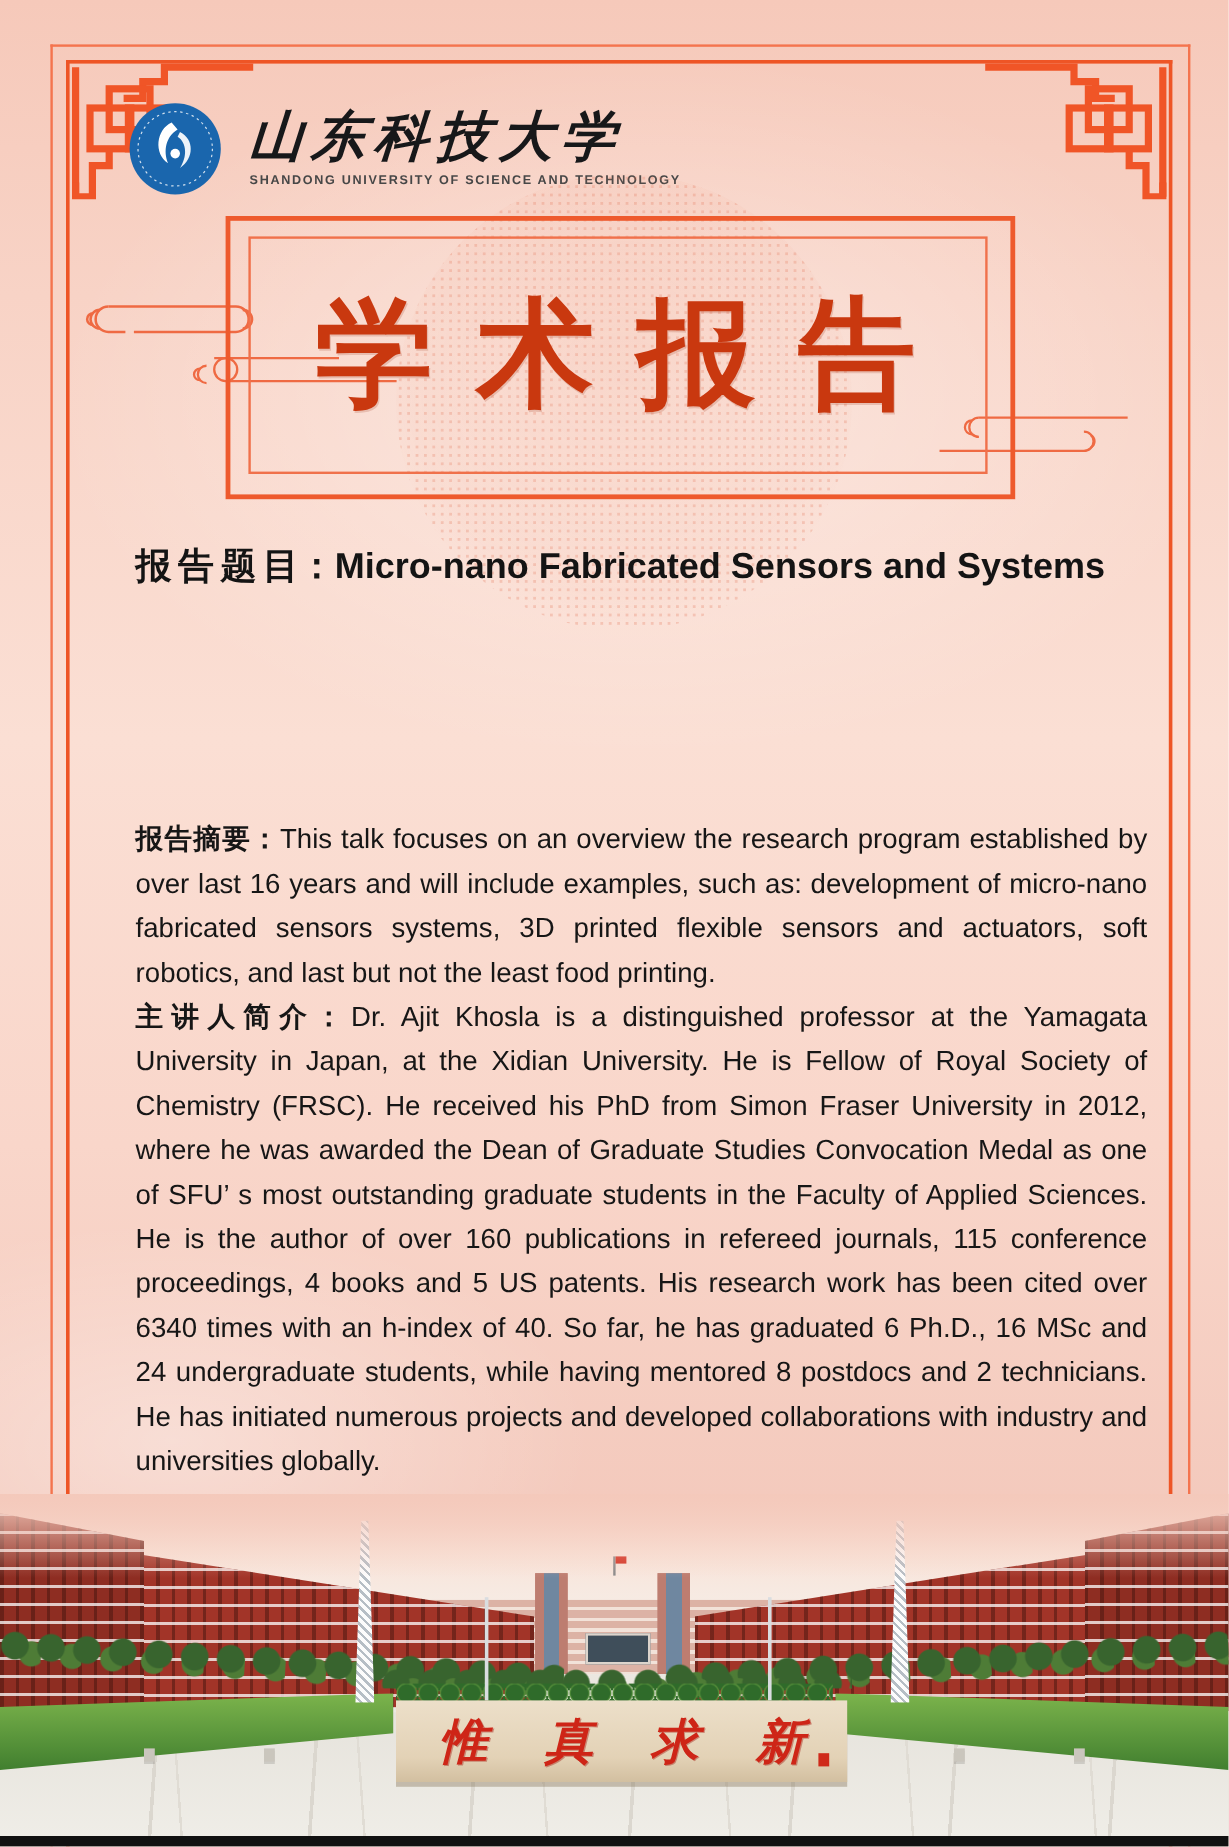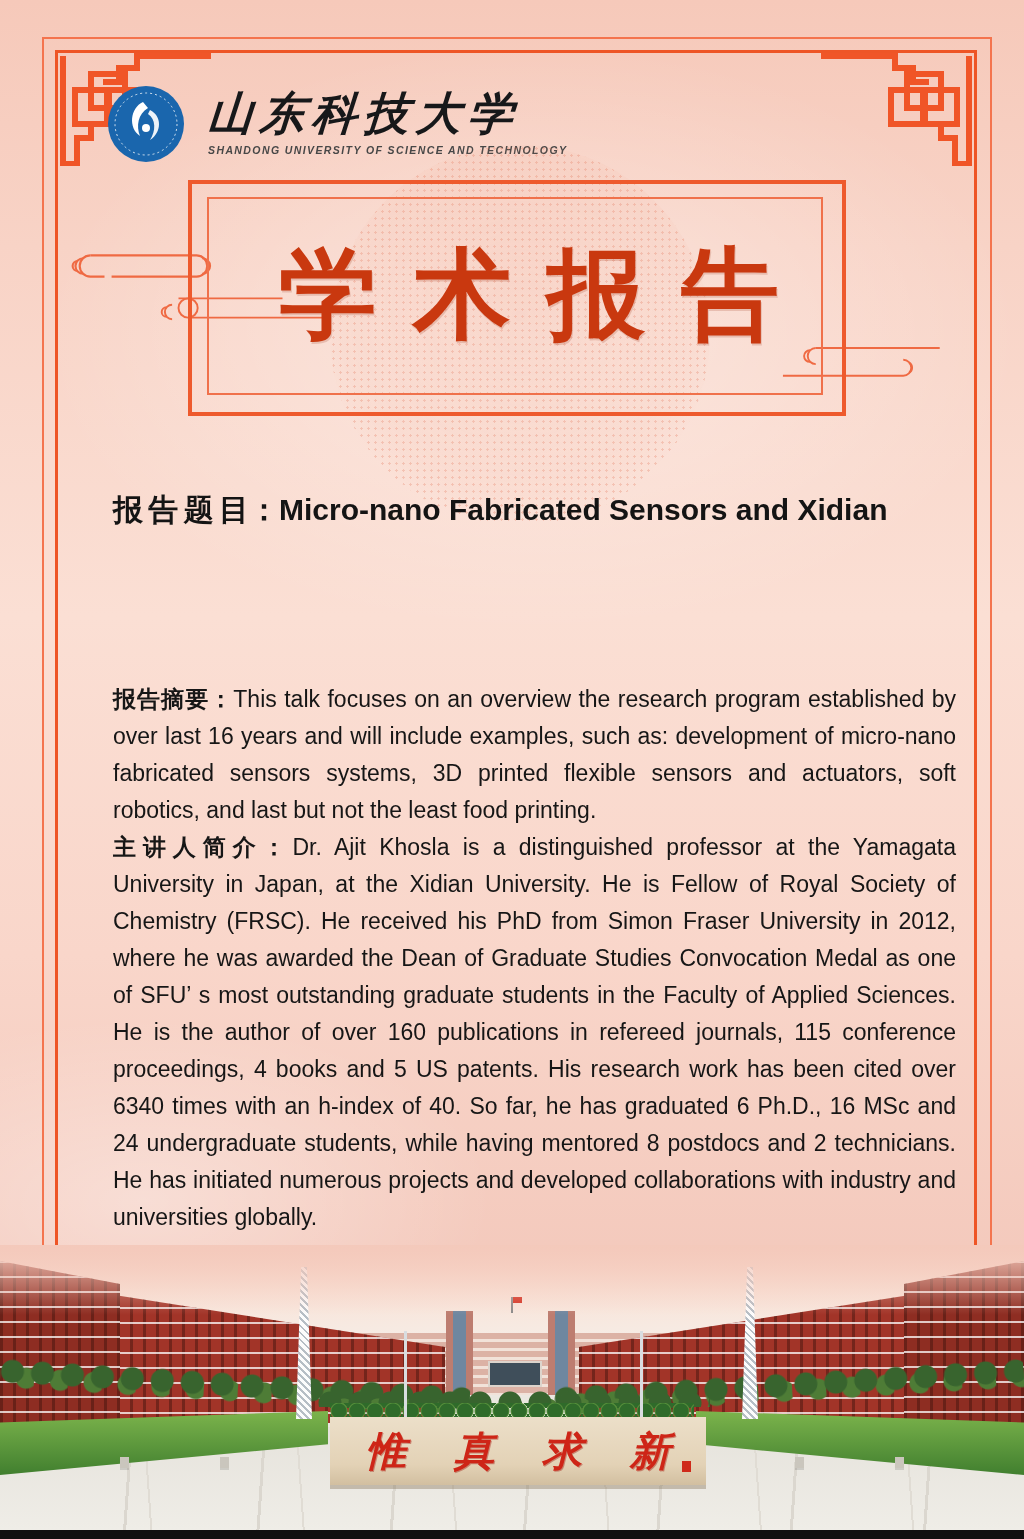--- a/index.html
+++ b/index.html
@@ -18,42 +18,42 @@
     border:3px solid #ee5526;border-bottom:none;pointer-events:none;}
   .corner{position:absolute;width:160px;height:118px;}
   .corner.tl{top:48px;left:53px;}
   .corner.tr{top:48px;right:45px;transform:scaleX(-1);}
   
   .header{position:absolute;left:106px;top:84px;display:flex;align-items:flex-start;}
   .emblem{width:80px;height:80px;flex:0 0 auto;}
   .uni-text{margin-left:22px;padding-top:6px;}
   .uni-name{font-size:45px;font-weight:900;font-style:italic;color:#17181a;
     letter-spacing:7px;line-height:1.05;transform:skewX(-4deg);}
-  .uni-sub{margin-top:7px;font-size:10.5px;color:#474747;letter-spacing:1.4px;font-weight:600;font-style:italic;}
+  .uni-sub{margin-top:7px;font-size:10.5px;color:#474747;letter-spacing:1.4px;font-weight:600;}
   
   .globe{position:absolute;left:330px;top:145px;width:380px;height:380px;border-radius:50%;
     background-image:
       radial-gradient(rgba(224,105,74,.45) 1.2px, rgba(0,0,0,0) 1.4px),
       radial-gradient(circle at 50% 45%, rgba(238,148,118,.30), rgba(238,148,118,.10) 62%, rgba(238,148,118,0) 72%);
     background-size:7px 7px,100% 100%;
     opacity:.55;}
   .banner-outer{position:absolute;left:188px;top:180px;width:650px;height:228px;
     border:4px solid #ee5a2d;}
   .banner-inner{position:absolute;left:207px;top:197px;width:612px;height:194px;
     border:2px solid #f0714b;}
   .banner-title{position:absolute;left:188px;top:180px;width:650px;height:228px;
     display:flex;align-items:center;justify-content:center;
     font-size:98px;font-weight:900;color:#c9380f;
     letter-spacing:36px;text-indent:36px;line-height:1;
-    text-shadow:1px 2px 0 rgba(150,40,10,.18);padding-left:16px;}
+    text-shadow:1px 2px 0 rgba(150,40,10,.18);}
   .cloud{position:absolute;}
   
   .info{position:absolute;left:113px;top:456px;width:845px;color:#141414;}
   .info-row{font-size:30px;font-weight:700;margin-bottom:20px;line-height:1.1;white-space:nowrap;}
-  .info-label{display:inline-block;width:136px;text-align:justify;text-align-last:justify;vertical-align:bottom;margin-top:37px;}
+  .info-label{display:inline-block;width:136px;text-align:justify;text-align-last:justify;vertical-align:bottom;}
   .info-colon{display:inline-block;width:30px;}
   .para{position:absolute;left:113px;width:843px;color:#161616;
     font-size:23px;line-height:37px;text-align:justify;}
   .para b{font-weight:700;}
   .abstract{top:658px;}
   .bio{top:806px;}
   
   .photo{position:absolute;left:0;right:0;top:1245px;height:294px;overflow:hidden;z-index:6;
     background:linear-gradient(180deg,#f6d2c5 0,#f9e3d8 16%,#f6ece5 32%,#ebe7e0 52%,#edebe5 100%);}
   .photo::before{content:"";position:absolute;left:0;right:0;top:0;height:70px;z-index:30;
@@ -188,21 +188,21 @@
       <path d="M52 30 a8 8 0 0 0 0 14"></path>
     </g>
   </svg>
 
   <div class="banner-outer"></div>
   <div class="banner-inner"></div>
   <div class="banner-title">学术报告</div>
 
   <div class="info">
     <div class="info-row">
-      <span class="info-label">报告题目</span><span class="info-colon">：</span><span>Micro-nano Fabricated Sensors and Xidian</span>
+      <span class="info-label">报告题目</span><span class="info-colon">：</span><span>Micro-nano Fabricated Sensors and Systems</span>
     </div>
   </div>
 
   <p class="para abstract"><b>报告摘要</b><b>：</b><span>This talk focuses on an overview the research program established by over last 16 years and will include examples, such as: development of micro-nano fabricated sensors systems, 3D printed flexible sensors and actuators, soft robotics, and last but not the least food printing.</span></p>
 
   <p class="para bio"><b>主讲人简介</b><b>：</b><span>Dr. Ajit Khosla is a distinguished professor at the Yamagata University in Japan, at the Xidian University. He is Fellow of Royal Society of Chemistry (FRSC). He received his PhD from Simon Fraser University in 2012, where he was awarded the Dean of Graduate Studies Convocation Medal as one of SFU’ s most outstanding graduate students in the Faculty of Applied Sciences. He is the author of over 160 publications in refereed journals, 115 conference proceedings, 4 books and 5 US patents. His research work has been cited over 6340 times with an h-index of 40. So far, he has graduated 6 Ph.D., 16 MSc and 24 undergraduate students, while having mentored 8 postdocs and 2 technicians. He has initiated numerous projects and developed collaborations with industry and universities globally.</span></p>
 
   <div class="photo">
     <div class="center-bld">
       <div class="tower t1"></div>

